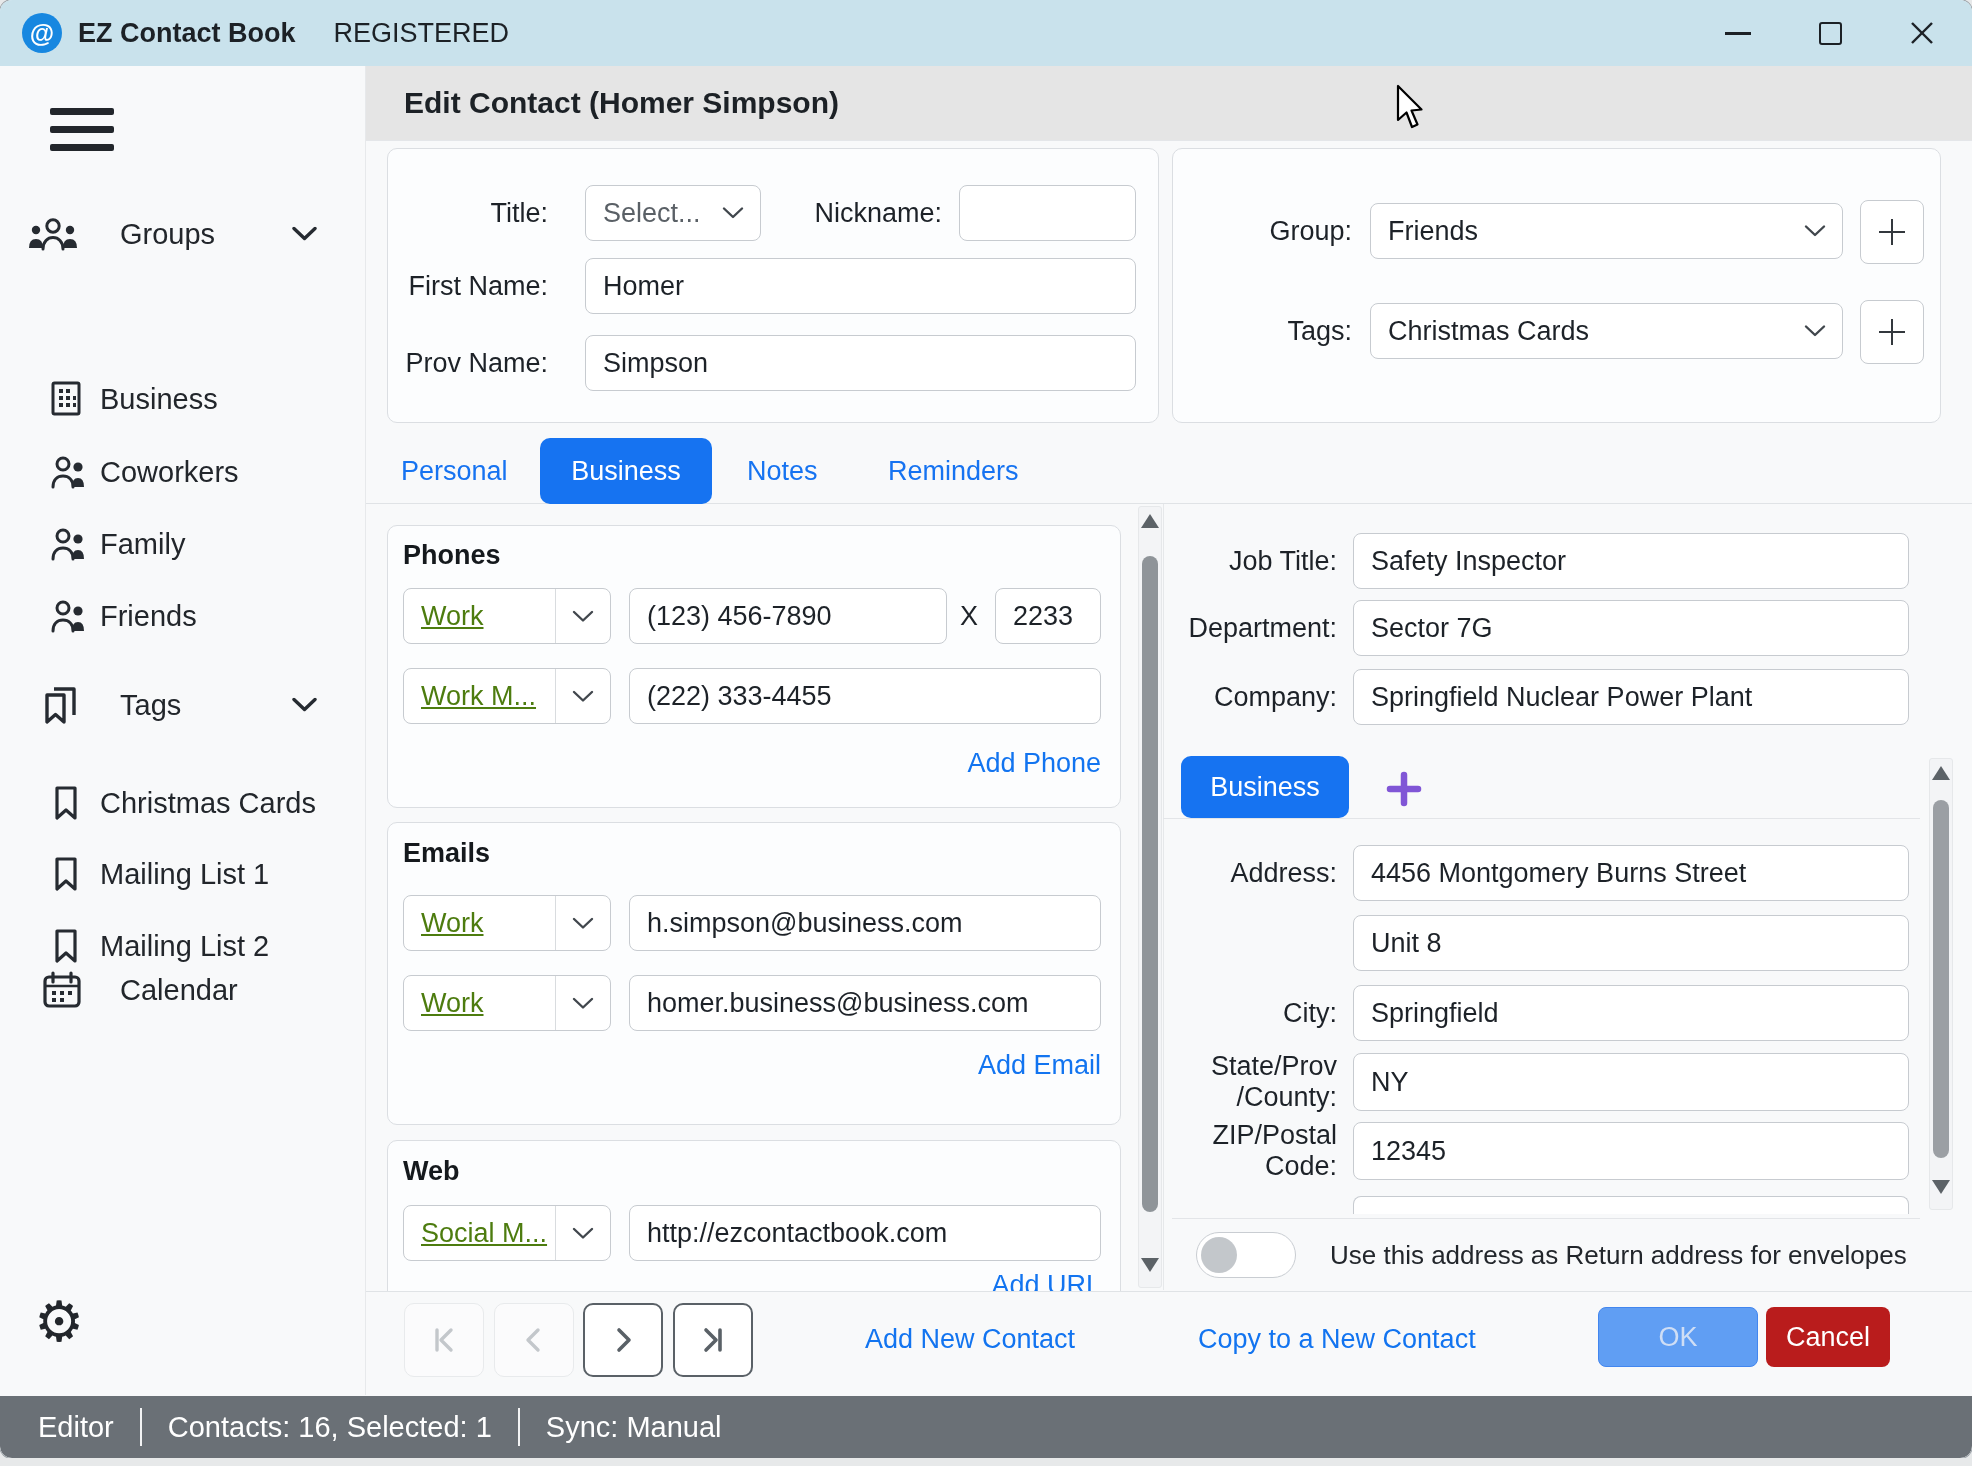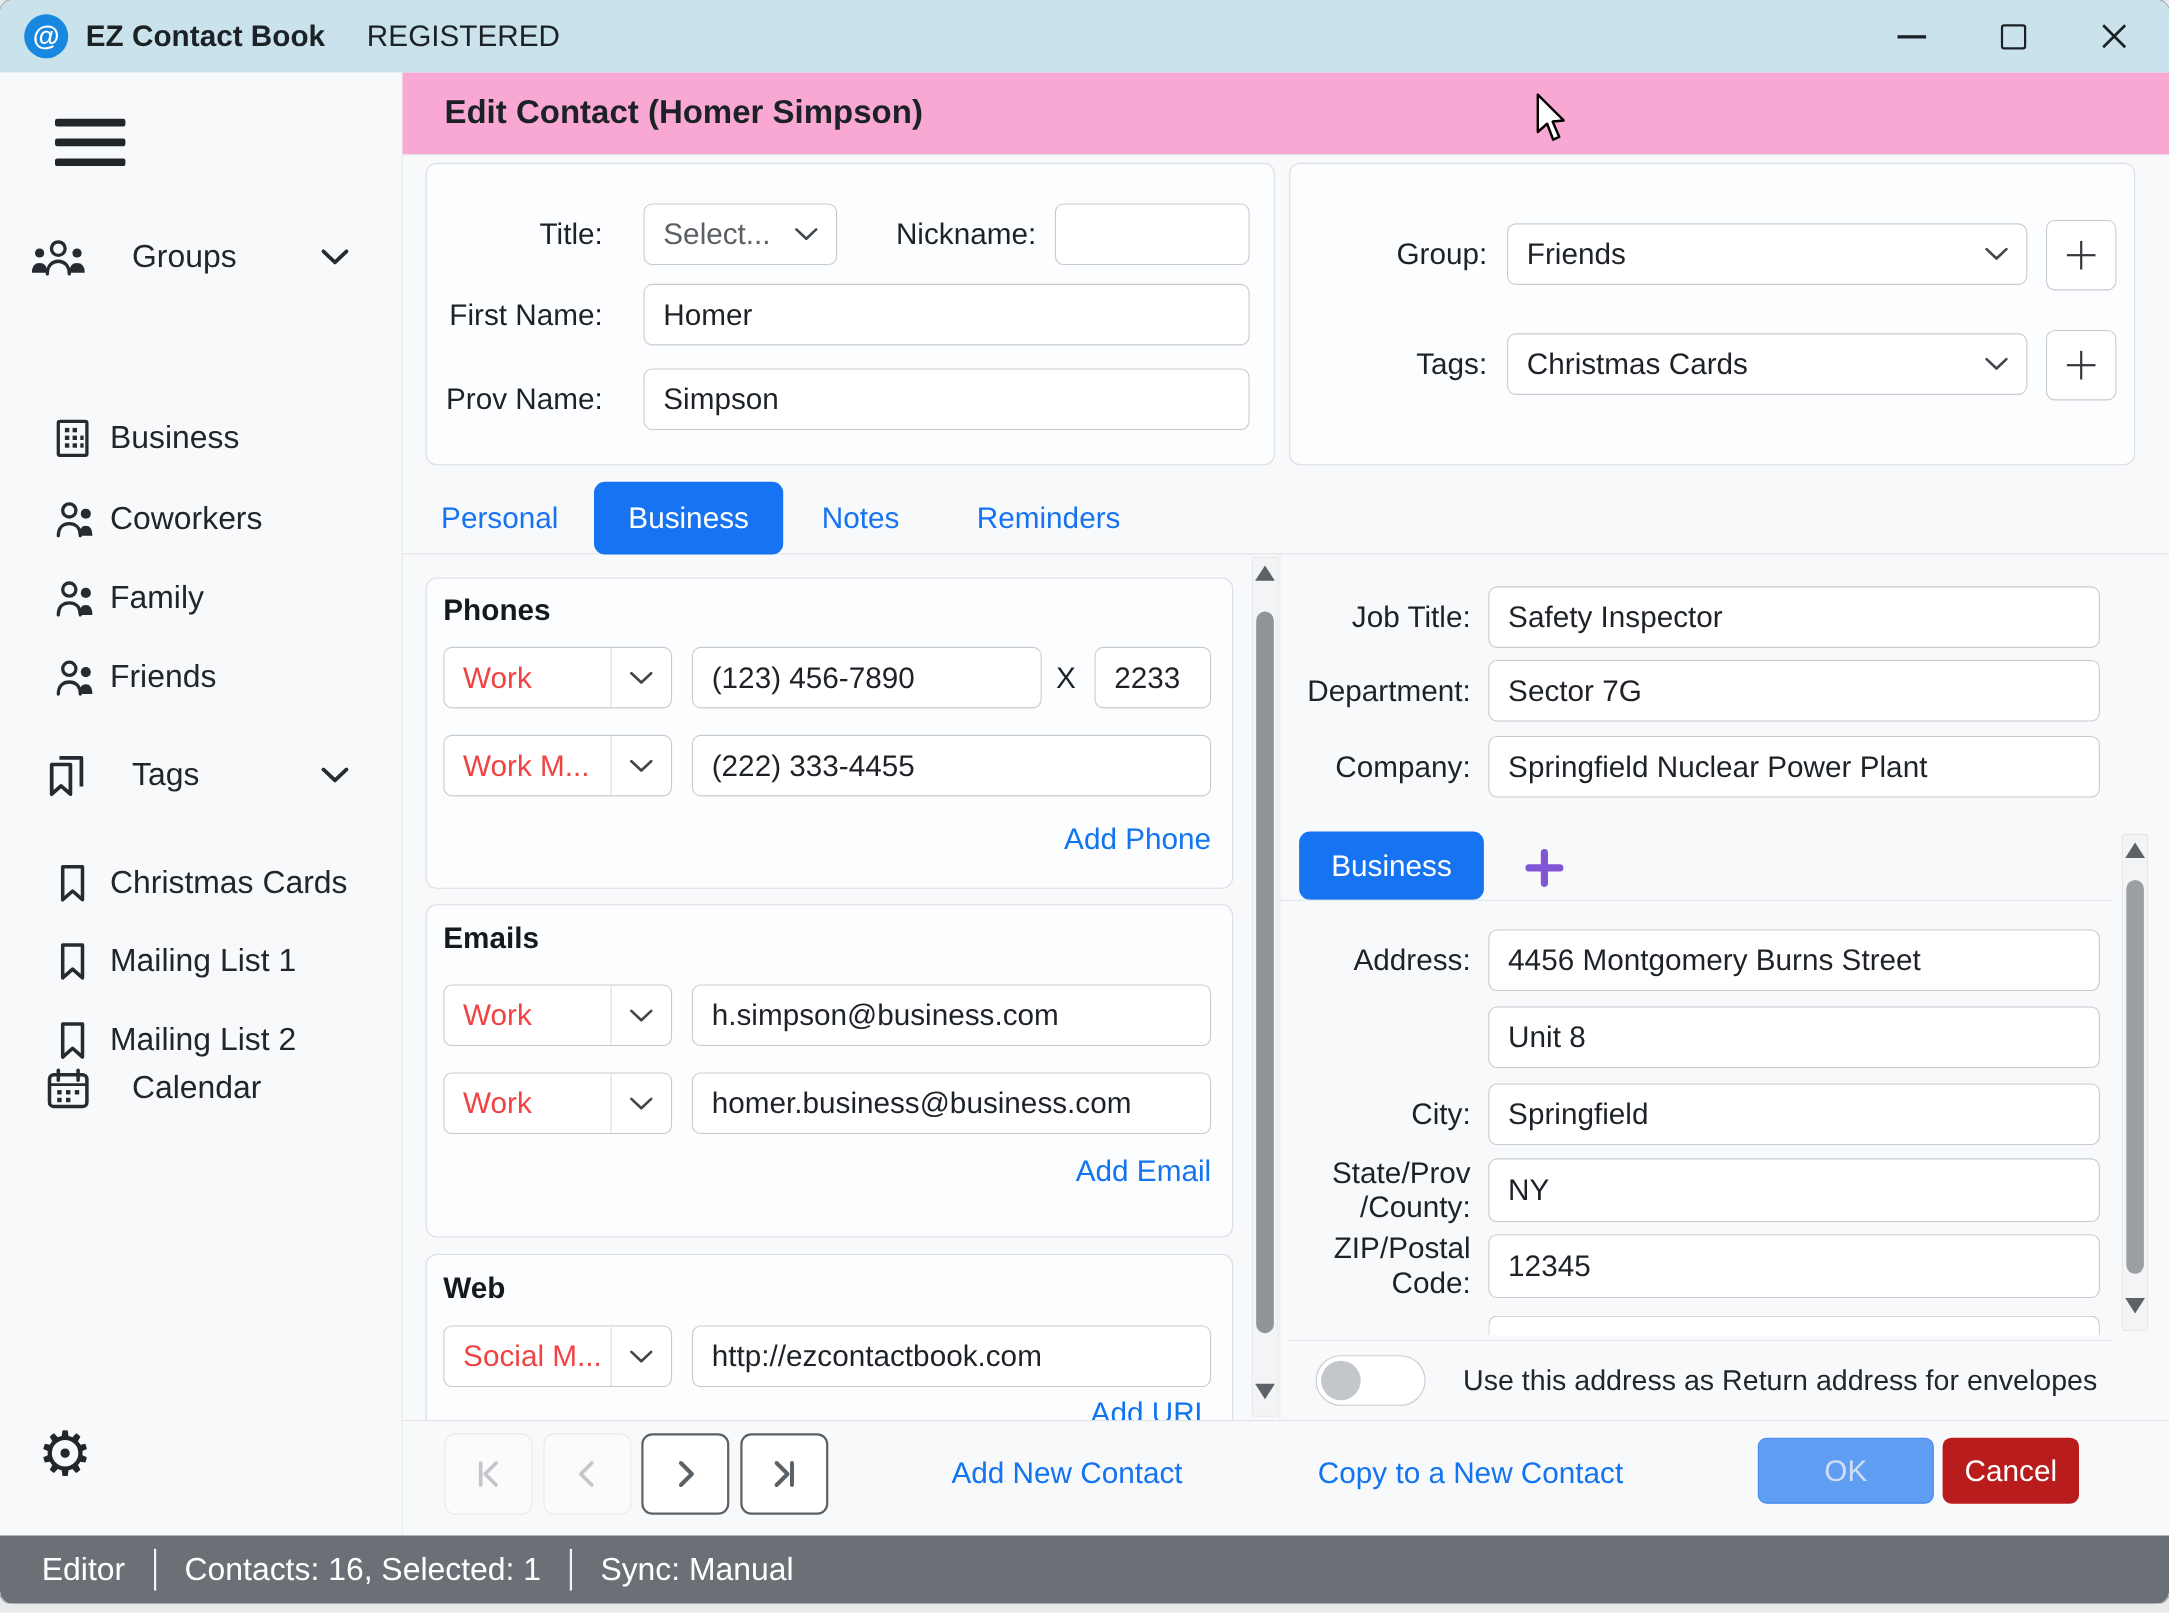--- a/index.html
+++ b/index.html
@@ -17,34 +17,34 @@
   
   .sidebar{position:absolute;left:0;top:66px;width:365px;bottom:63px;background:#f8f9fa;border-right:1px solid #e7e9eb;}
   .srow{position:absolute;left:0;width:365px;height:72px;}
   .sic{position:absolute;top:50%;transform:translateY(-50%);display:flex;}
   .slab{position:absolute;top:50%;transform:translateY(-50%);font-size:29px;color:#22262b;white-space:nowrap;}
   .schev{position:absolute;left:292px;top:50%;transform:translateY(-50%);display:flex;}
   .hamburger{position:absolute;left:50px;top:42px;width:64px;display:flex;flex-direction:column;gap:11px;}
   .hamburger div{height:7px;background:#22262b;border-radius:2px;}
   .gear{position:absolute;left:34px;top:1228px;font-size:56px;color:#22262b;line-height:1;}
   
-  .edit-header{position:absolute;left:366px;top:66px;right:0;height:74px;background:#f9a8d4;border-bottom:1px solid #e4e6e9;display:flex;align-items:center;}
+  .edit-header{position:absolute;left:366px;top:66px;right:0;height:74px;background:#e5e5e5;border-bottom:1px solid #e4e6e9;display:flex;align-items:center;}
   .edit-title{font-size:30px;font-weight:bold;color:#1c2126;margin-left:38px;}
   .tabline{position:absolute;left:366px;top:503px;right:0;height:1px;background:#e0e3e6;}
   .tab{position:absolute;font-size:27px;color:#1673f1;top:456px;}
   .tab-pill{position:absolute;left:540px;top:438px;width:172px;height:66px;background:#1673f1;border-radius:10px;color:#fff;font-size:27px;display:flex;align-items:center;justify-content:center;}
   
   .card{position:absolute;background:#fcfdfe;border:1px solid #dbdee2;border-radius:10px;}
   .lbl{position:absolute;font-size:27px;color:#1d2228;display:flex;align-items:center;justify-content:flex-end;white-space:nowrap;}
   .lbl2{position:absolute;font-size:27px;color:#1d2228;display:flex;flex-direction:column;align-items:flex-end;justify-content:center;line-height:31px;white-space:nowrap;}
   .inp{position:absolute;height:56px;background:#fff;border:1px solid #c7cbd0;border-radius:8px;display:flex;align-items:center;padding:0 17px;font-size:27px;color:#1d2228;box-sizing:border-box;white-space:nowrap;overflow:hidden;}
   .sel .chev{position:absolute;right:16px;top:50%;transform:translateY(-50%);display:flex;}
   .placeholder{color:#5a6066;}
   .ts{position:absolute;height:56px;background:#fff;border:1px solid #c7cbd0;border-radius:8px;display:flex;box-sizing:border-box;}
-  .tsl{flex:1;display:flex;align-items:center;padding-left:17px;font-size:27px;color:#ef4444;white-space:nowrap;overflow:hidden;}
+  .tsl{flex:1;display:flex;align-items:center;padding-left:17px;font-size:27px;color:#4d7c0f;white-space:nowrap;overflow:hidden;text-decoration:underline;}
   .tsc{width:54px;border-left:1px solid #d9dcdf;display:flex;align-items:center;justify-content:center;}
   .plusbtn{position:absolute;width:62px;height:62px;background:#fff;border:1px solid #c7cbd0;border-radius:8px;display:flex;align-items:center;justify-content:center;}
   .plusbtn:before{content:"";position:absolute;width:26px;height:2.5px;background:#33383d;}
   .plusbtn:after{content:"";position:absolute;width:2.5px;height:26px;background:#33383d;}
   .h3{position:absolute;font-size:27px;font-weight:bold;color:#15191d;}
   .link{position:absolute;font-size:27px;color:#1274f0;white-space:nowrap;}
   
   .sbtrack{position:absolute;width:24px;background:#f3f4f6;border:1px solid #e6e8ea;border-radius:3px;box-sizing:border-box;}
   .sbthumb{position:absolute;width:16px;background:#8f9499;border-radius:8px;}
   .tri-up{position:absolute;width:0;height:0;border-left:9px solid transparent;border-right:9px solid transparent;border-bottom:14px solid #5c6267;}

